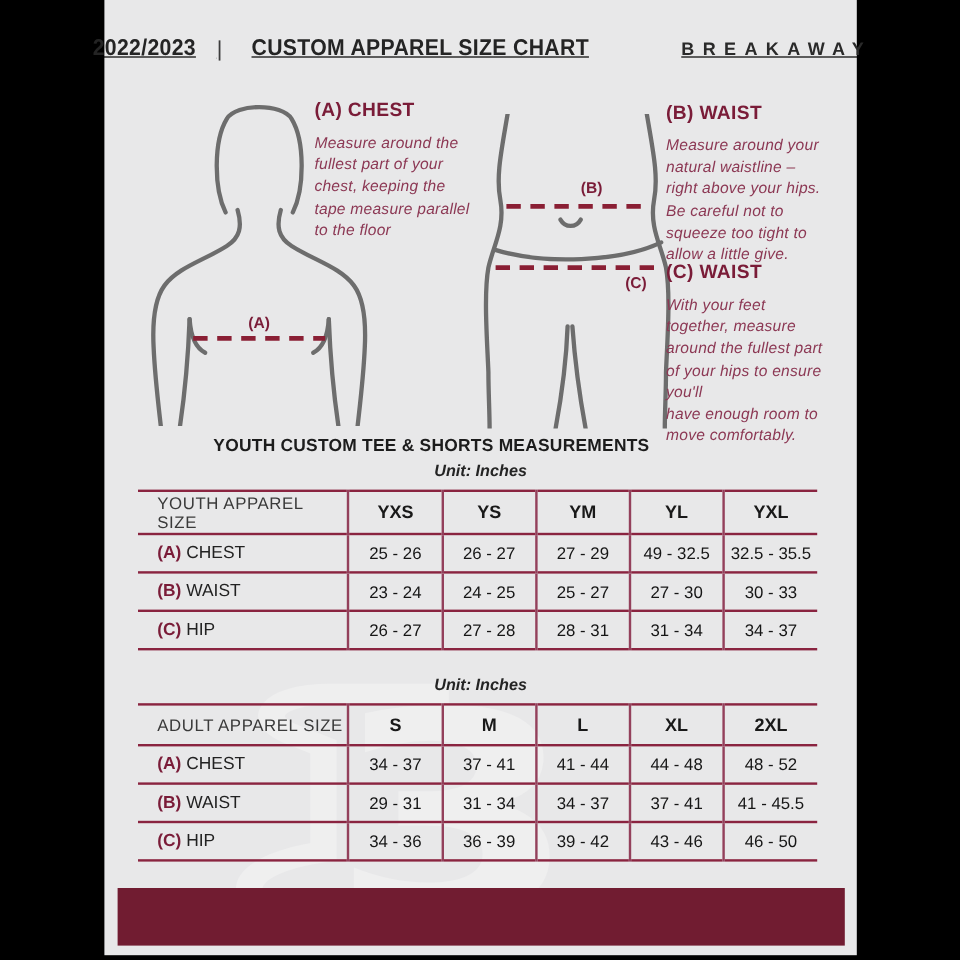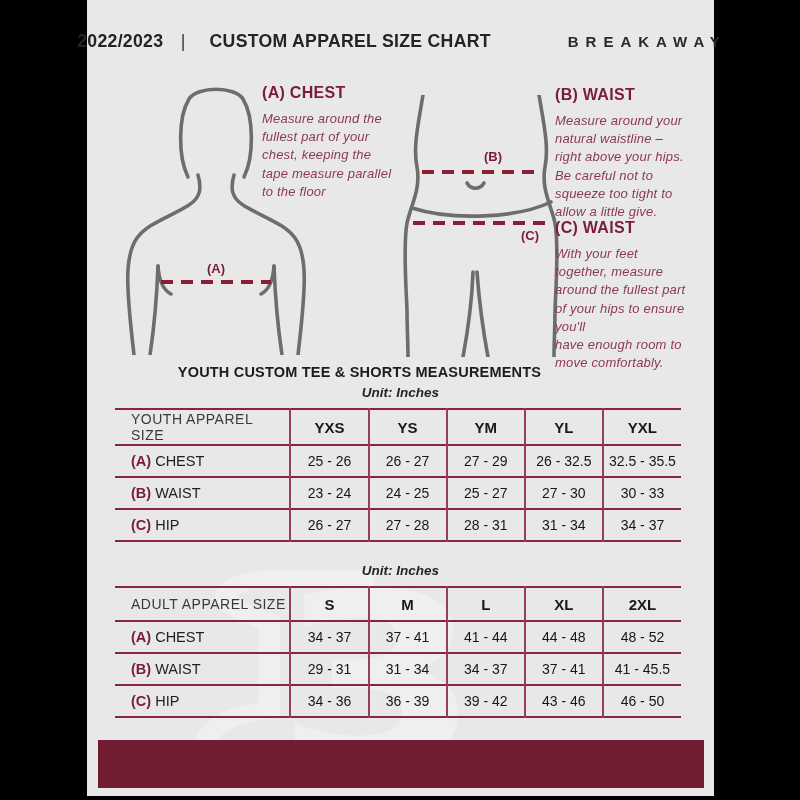--- a/index.html
+++ b/index.html
@@ -8,21 +8,21 @@
     overflow:hidden; font-family:"Liberation Sans", sans-serif;
   }
   .page {
     position:absolute; left:87px; top:0; width:627px; height:796px;
     background:#e8e8e9;
   }
 
   
   .header {
     position:absolute; z-index:1; top:22px; left:0; width:627px;
-    display:flex; align-items:center; justify-content:center; gap:10px;
+    display:flex; align-items:center; justify-content:center; gap:10px;text-decoration:underline;
   }
   .hdr-year, .hdr-title {
     font-size:19px; font-weight:bold; color:#242424; letter-spacing:.3px;
     transform:scaleX(.93); white-space:nowrap;
   }
   .hdr-pipe { font-size:18px; color:#3c3c3c; margin:0 4px; font-weight:300; }
   .brand {
     font-size:15px; font-weight:bold; color:#2a2a2a; letter-spacing:7px;
     margin-left:4px; white-space:nowrap;padding-left:26px;
   }
@@ -176,21 +176,21 @@
           <th>YL</th>
           <th>YXL</th>
         </tr>
       </thead>
       <tbody>
         <tr>
           <td class="first"><span class="pfx">(A)</span> <span>CHEST</span></td>
           <td>25 - 26</td>
           <td>26 - 27</td>
           <td>27 - 29</td>
-          <td>26 - 32.5</td>
+          <td>49 - 32.5</td>
           <td>32.5 - 35.5</td>
         </tr>
         <tr>
           <td class="first"><span class="pfx">(B)</span> <span>WAIST</span></td>
           <td>23 - 24</td>
           <td>24 - 25</td>
           <td>25 - 27</td>
           <td>27 - 30</td>
           <td>30 - 33</td>
         </tr>

